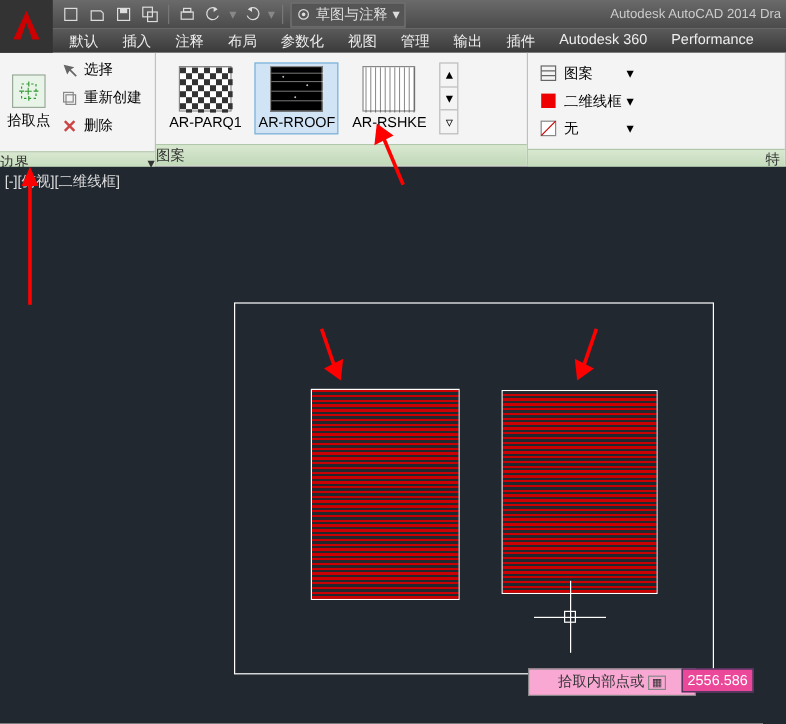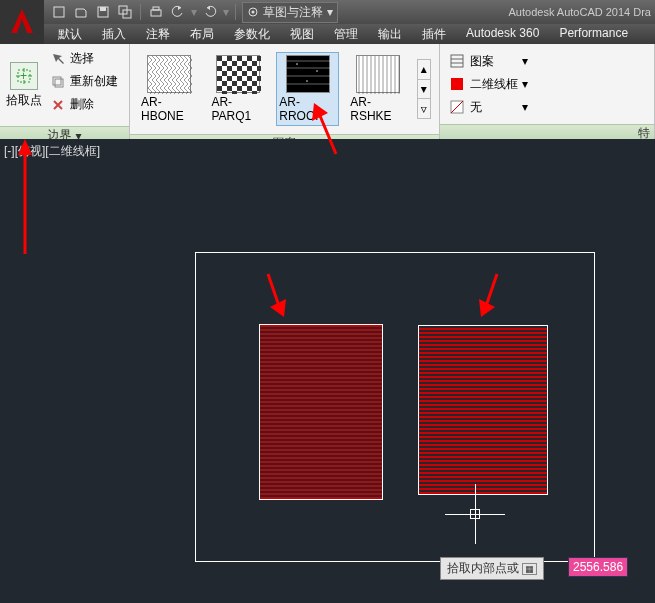--- a/index.html
+++ b/index.html
@@ -9,21 +9,21 @@
 .qat-item{width:18px;height:18px;display:flex;align-items:center;justify-content:center;cursor:pointer}
 .qat-sep{width:1px;height:16px;background:#777;margin:0 2px}
 .title-text{margin-left:auto;font-size:11px;color:#ccc}
 .workspace-dd{background:#555;border:1px solid #777;padding:1px 4px;margin-left:0;color:#ddd;display:flex;align-items:center;gap:4px}
 .menubar{height:20px;background:linear-gradient(#5a5a5a,#3a3a3a);display:flex;padding-left:48px;gap:0;color:#eee}
 .menu-item{padding:2px 10px;cursor:pointer}
 .app-logo{position:absolute;left:0;top:0;width:44px;height:44px;background:#333;z-index:10;display:flex;align-items:center;justify-content:center}
 .ribbon{height:95px;background:#f4f4f4;border-bottom:1px solid #b0b0b0;display:flex}
 .panel{border-right:1px solid #c0c0c0;display:flex;flex-direction:column}
 .panel-body{flex:1;display:flex;align-items:flex-start;padding:4px}
-.panel-title{height:18px;background:linear-gradient(#d8e8d0,#c0d8b8);border-top:1px solid #b0c8a8;display:flex;align-items:center;justify-content:center;color:#333;gap:4px}
+.panel-title{height:18px;background:linear-gradient(#d8e8d0,#c0d8b8);border-top:1px solid #b0c8a8;display:flex;align-items:center;justify-content:space-between;color:#333;gap:4px}
 .p1{width:130px}
 .big-btn{width:36px;height:70px;display:flex;flex-direction:column;align-items:center;justify-content:center;cursor:pointer;margin:2px}
 .big-btn .ico{width:28px;height:28px;border:1px solid #9a9;background:#e8f4e8;display:flex;align-items:center;justify-content:center;margin-bottom:2px}
 .small-btns{display:flex;flex-direction:column;gap:2px;margin-left:2px}
 .small-btn{display:flex;align-items:center;gap:4px;padding:2px 4px;cursor:pointer}
 .small-btn .si{width:16px;height:16px;display:flex;align-items:center;justify-content:center}
 .p2{width:310px}
 .patterns{display:flex;gap:8px;align-items:center;padding:4px}
 .pattern-item{display:flex;flex-direction:column;align-items:center;gap:2px;cursor:pointer;padding:2px;border:1px solid transparent}
 .pattern-item.selected{background:#d0e4f5;border:1px solid #7ab0d8}
@@ -40,21 +40,21 @@
 .frame{position:absolute;left:195px;top:113px;width:400px;height:310px;border:1px solid #fff}
 .hatch{position:absolute;border:1px solid #fff}
 .hatch1{left:63px;top:71px;width:124px;height:176px}
 .hatch2{left:222px;top:72px;width:130px;height:170px}
 .hatch-lines{width:100%;height:100%;background:repeating-linear-gradient(0deg,#c00 0,#c00 2px,#212830 2px,#212830 4px),radial-gradient(circle at 20% 30%,#212830 2px,transparent 2px),radial-gradient(circle at 70% 60%,#212830 2px,transparent 2px);background-blend-mode:normal}
 .cursor-cross{position:absolute;left:475px;top:375px;pointer-events:none}
 .cursor-cross::before,.cursor-cross::after{content:"";position:absolute;background:#fff}
 .cursor-cross::before{width:60px;height:1px;left:-30px;top:0}
 .cursor-cross::after{width:1px;height:60px;top:-30px;left:0}
 .cursor-box{position:absolute;width:10px;height:10px;border:1px solid #fff;left:-5px;top:-5px}
-.tooltip{position:absolute;left:440px;top:418px;background:#e5e5e5;border:1px solid #888;padding:2px 6px;color:#333}
+.tooltip{position:absolute;left:440px;top:418px;background:#f9a8d4;border:1px solid #888;padding:2px 24px;color:#333}
 .coord-input{position:absolute;left:568px;top:418px;background:#ec4899;color:#fff;border:1px solid #335;padding:2px 4px;width:60px}
 .red-arrow{position:absolute;pointer-events:none}
 .arrow-svg{display:block}
 </style>
 </head>
 <body>
 
 <div class="app-logo">
 <svg width="30" height="30" viewBox="0 0 30 30">
       <path d="M4 26 L15 2 L26 26 L20 26 L15 12 L10 26 Z" fill="#c00"></path>
@@ -176,31 +176,20 @@
 </div>
 <div class="panel-title">
         <span>边界</span>
         <span>▾</span>
       </div>
 </div>
 
 <div class="panel p2">
 <div class="panel-body">
 <div class="patterns">
-<div class="pattern-item">
-<div class="pattern-swatch"><svg width="44" height="38">
-                <defs>
-                  <pattern id="hb" width="8" height="8" patternUnits="userSpaceOnUse">
-                    <path d="M0 0l4 4M4 0l4 4M0 8l4-4M4 8l4-4" stroke="#333" stroke-width="0.5"></path>
-                  </pattern>
-                </defs>
-                <rect width="44" height="38" fill="url(#hb)"></rect>
-              </svg></div>
-<span>AR-HBONE</span>
-          </div>
 <div class="pattern-item">
 <div class="pattern-swatch"><svg width="44" height="38">
                 <defs>
                   <pattern id="pq" width="10" height="10" patternUnits="userSpaceOnUse">
                     <rect width="5" height="5" fill="#333"></rect>
                     <rect x="5" y="5" width="5" height="5" fill="#333"></rect>
                   </pattern>
                 </defs>
                 <rect width="44" height="38" fill="url(#pq)"></rect>
               </svg></div>

